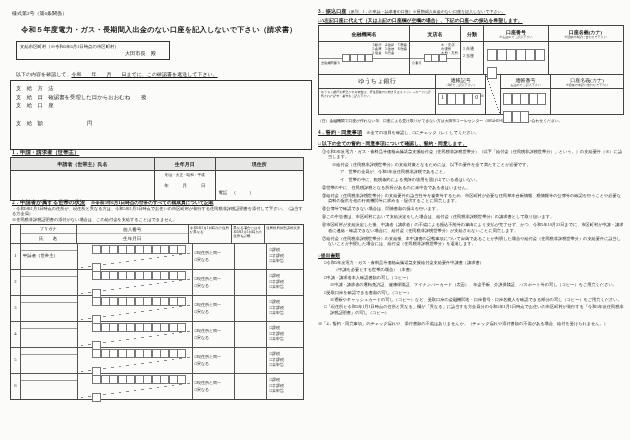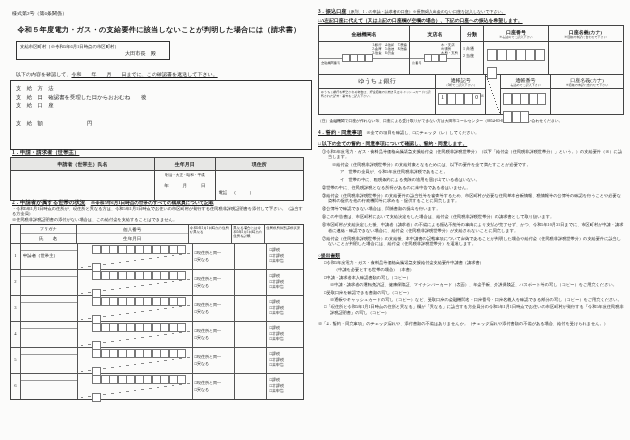--- a/index.html
+++ b/index.html
@@ -108,21 +108,21 @@
   .docnote{font-size:4.2px;line-height:5.4px;margin-top:1.5px;padding-left:16px;text-indent:-4px;}
   #foot{font-size:4.2px;line-height:5.5px;margin-top:6px;padding-left:8px;text-indent:-8px;}
 </style>
 </head>
 <body>
 
 <div id="screen">
 
   <div class="pg" id="pgL">
     <div class="abs" id="form-no">様式第2号（第6条関係）</div>
-    <div class="abs ctr b" id="title">令和５年度電力・ガス・の支給要件に該当しないことが判明した場合には（請求書）</div>
+    <div class="abs ctr b" id="title">令和５年度電力・ガス・長期間入出金のない口座を記入しないで下さい（請求書）</div>
 
     <div class="abs" id="recipient">
       <div class="l1">支給市区町村（※令和5年6月1日時点の市区町村）</div>
       <div class="l2">大田市長　殿</div>
     </div>
 
     <div class="abs" id="instr"><span>以下の内容を確認して、</span><span class="u">令和　　年　　月　　日までに、この確認書を返送して下さい。</span></div>
 
     <div class="abs" id="paybox">
       <div><span>支　給　方　法</span></div>

